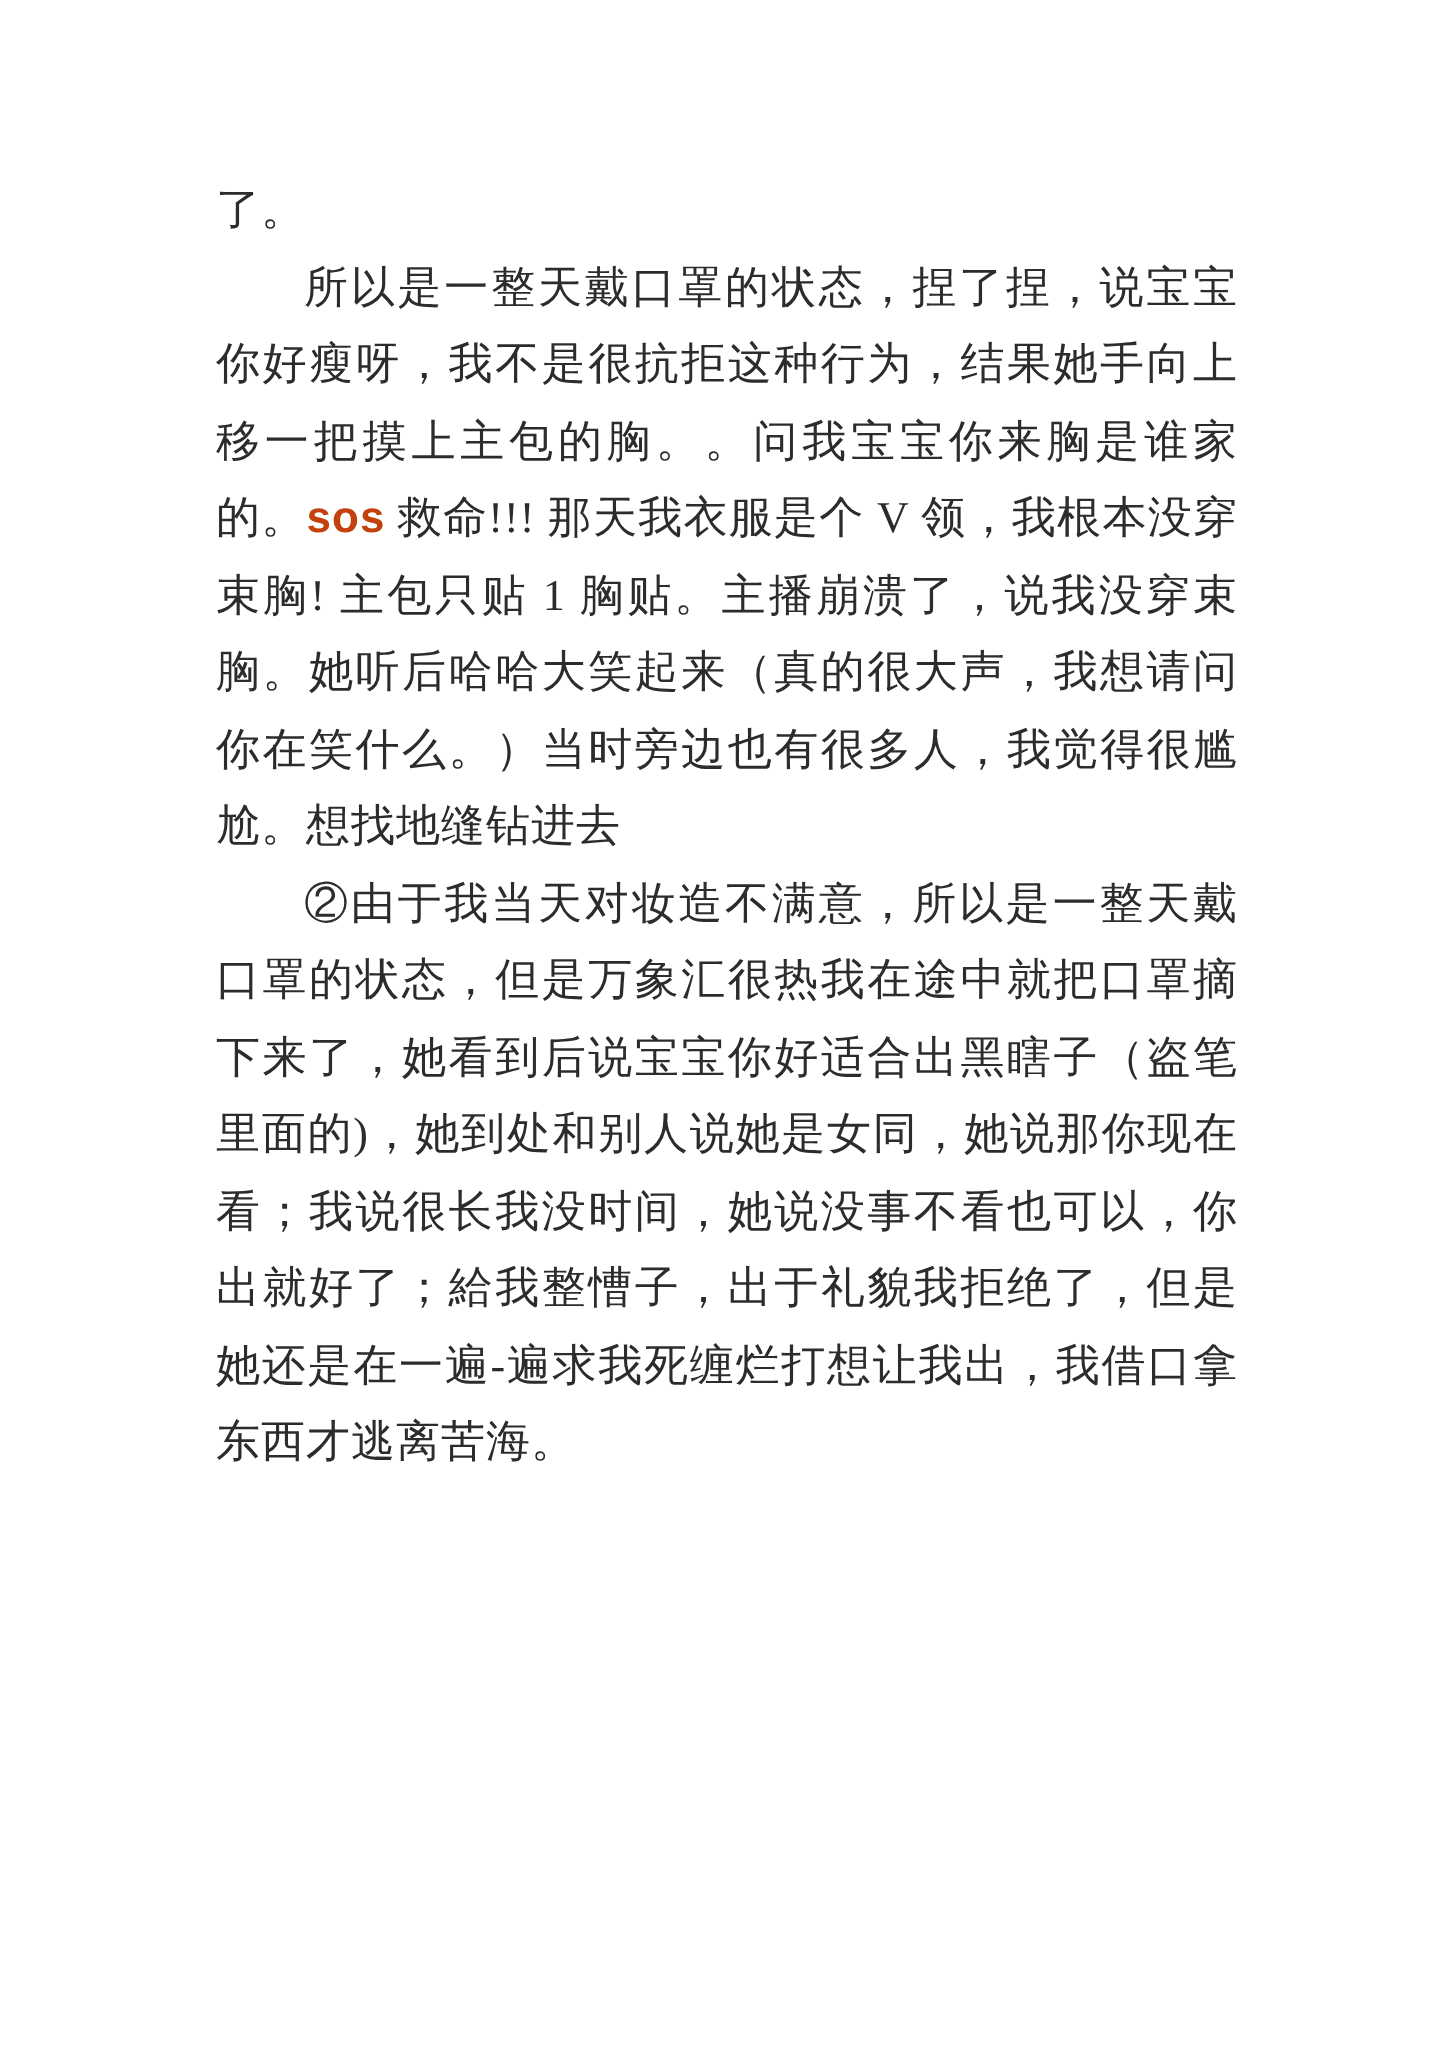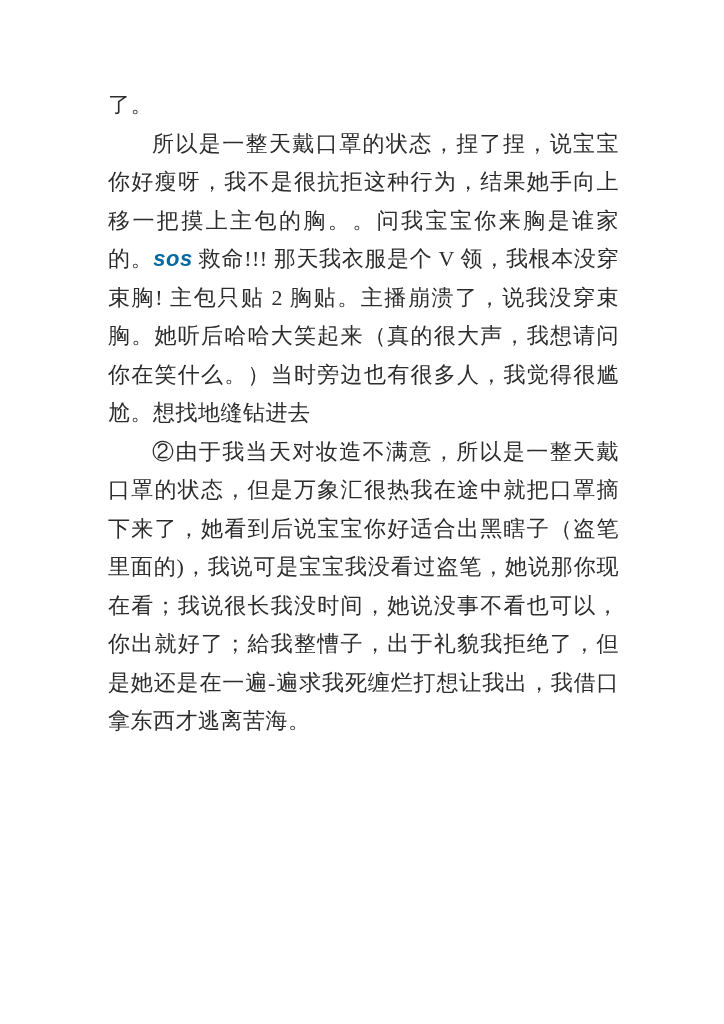--- a/index.html
+++ b/index.html
@@ -38,16 +38,16 @@
     font-family: "Liberation Sans", "DejaVu Sans", sans-serif;
     font-weight: bold;
   }
 </style>
 </head>
 <body>
 
 <div class="page" style="background: rgb(255, 255, 255);">
   <div class="content" style="color: rgb(44, 44, 44);">
       <p class="para"><span>了。</span></p>
-      <p class="para indent"><span>所以是一整天戴口罩的状态，捏了捏，说宝宝你好瘦呀，我不是很抗拒这种行为，结果她手向上移一把摸上主包的胸。。问我宝宝你来胸是谁家的。</span><span class="red" style="color: #0369a1; font-style: italic;">sos</span><span> 救命!!! 那天我衣服是个 V 领，我根本没穿束胸! 主包只贴 2 胸贴。主播崩溃了，说我没穿束胸。她听后哈哈大笑起来（真的很大声，我想请问你在笑什么。）当时旁边也有很多人，我觉得很尴尬。想找地缝钻进去</span></p>
-      <p class="para indent"><span>②由于我当天对妆造不满意，所以是一整天戴口罩的状态，但是万象汇很热我在途中就把口罩摘下来了，她看到后说宝宝你好适合出黑瞎子（盗笔里面的)，我说可是宝宝我没看过盗笔，她说那你现在看；我说很长我没时间，她说没事不看也可以，你出就好了；給我整慒子，出于礼貌我拒绝了，但是她还是在一遍-遍求我死缠烂打想让我出，我借口拿东西才逃离苦海。</span></p>
+      <p class="para indent"><span>所以是一整天戴口罩的状态，捏了捏，说宝宝你好瘦呀，我不是很抗拒这种行为，结果她手向上移一把摸上主包的胸。。问我宝宝你来胸是谁家的。</span><span class="red" style="color: #c2410c;">sos</span><span> 救命!!! 那天我衣服是个 V 领，我根本没穿束胸! 主包只贴 1 胸贴。主播崩溃了，说我没穿束胸。她听后哈哈大笑起来（真的很大声，我想请问你在笑什么。）当时旁边也有很多人，我觉得很尴尬。想找地缝钻进去</span></p>
+      <p class="para indent"><span>②由于我当天对妆造不满意，所以是一整天戴口罩的状态，但是万象汇很热我在途中就把口罩摘下来了，她看到后说宝宝你好适合出黑瞎子（盗笔里面的)，她到处和别人说她是女同，她说那你现在看；我说很长我没时间，她说没事不看也可以，你出就好了；給我整慒子，出于礼貌我拒绝了，但是她还是在一遍-遍求我死缠烂打想让我出，我借口拿东西才逃离苦海。</span></p>
     </div>
 </div>
 
 </body></html>

